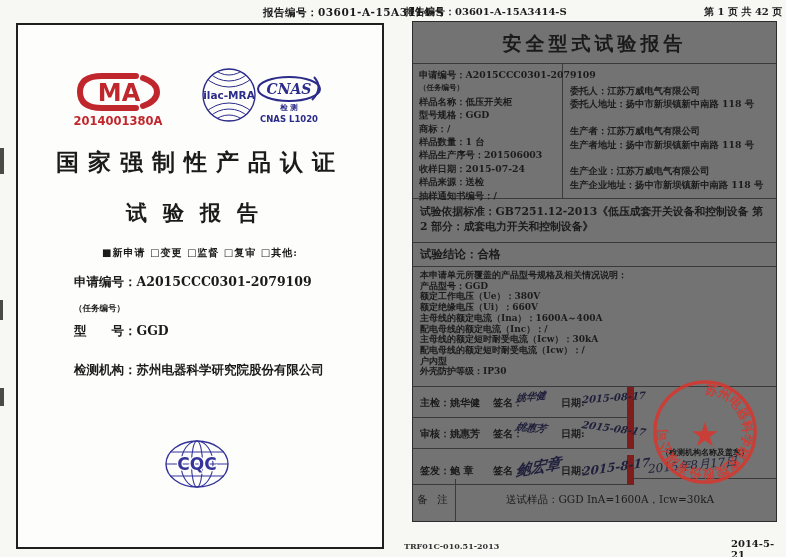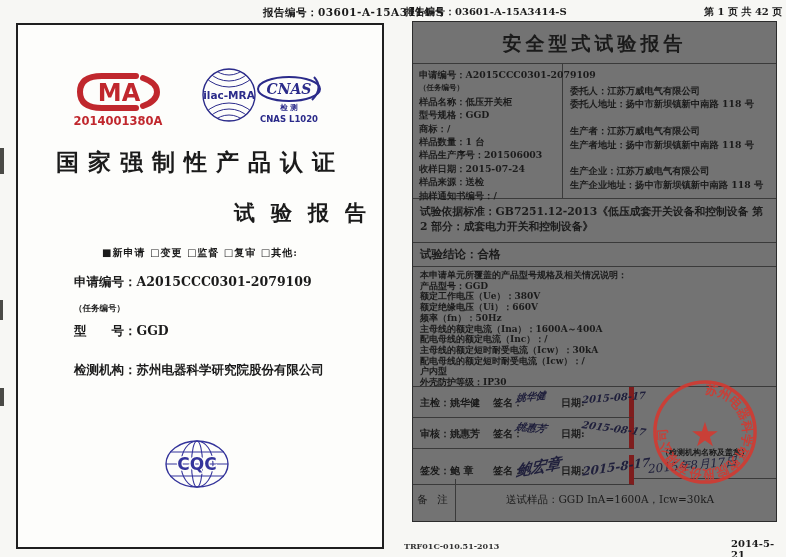--- a/index.html
+++ b/index.html
@@ -5,21 +5,21 @@
   html,body{margin:0;padding:0;background:#e8e8e4;}
   .doc{position:relative;width:786px;height:557px;background:#f7f7f4;overflow:hidden;
        font-family:"DejaVu Serif","Liberation Serif",serif;color:#1b1b1b;}
   .abs{position:absolute;}
   
   .lp-repno{left:263px;top:6px;font-size:10.5px;font-weight:bold;letter-spacing:.5px;}
   .lp-box{left:16px;top:23px;width:364px;height:522px;border:2px solid #1f1f1f;background:#fdfdfb;}
   .lp-cma-num{left:40px;top:89px;width:120px;text-align:center;color:#c0272d;font-weight:bold;
               font-size:11.5px;font-family:"DejaVu Sans","Liberation Sans",sans-serif;}
   .lp-title1{left:0;top:122px;width:100%;text-align:center;font-size:23px;font-weight:bold;letter-spacing:9px;}
-  .lp-title2{left:0;top:174px;width:100%;text-align:right;font-size:21px;font-weight:bold;letter-spacing:16px;}
+  .lp-title2{left:0;top:174px;width:100%;text-align:center;font-size:21px;font-weight:bold;letter-spacing:16px;}
   .lp-check{left:0;top:221px;width:100%;text-align:center;font-size:10px;font-weight:bold;letter-spacing:1px;}
   .lp-fields{left:56px;top:249px;font-size:12.5px;font-weight:bold;}
   .lp-f{margin:0 0 8px 0;}
   .lp-f small{font-size:8.5px;font-weight:bold;}
   .gap18{height:14px;}
   
   .rp-repno{left:405px;top:5px;font-size:10px;font-weight:bold;}
   .rp-page{left:704px;top:5px;font-size:10px;font-weight:bold;}
   .rp-table{left:412px;top:21px;width:363px;height:499px;border:1.5px solid #2c2c2c;background:#737373;}
   .rp-table *{box-sizing:border-box;}
@@ -27,21 +27,21 @@
   .r-title{top:0;height:42px;text-align:center;font-size:19px;font-weight:bold;letter-spacing:4px;line-height:42px;}
   .r-info{top:42px;height:135px;}
   .c-left{position:absolute;left:0;top:0;width:150px;height:100%;border-right:1px solid #3a3a3a;padding:4px 0 0 6px;}
   .c-right{position:absolute;left:150px;top:0;right:0;height:100%;padding:20px 0 0 7px;}
   .iline{font-size:9.3px;font-weight:bold;line-height:13.4px;min-height:13.4px;white-space:nowrap;}
   .iline.sm{font-size:7.5px;}
   .r-std{top:177px;height:44px;padding:5px 8px 0 7px;font-size:10.8px;font-weight:bold;line-height:15px;}
   .r-ccl{top:221px;height:24px;padding:4px 0 0 7px;font-size:11.5px;font-weight:bold;}
   .r-spec{top:245px;height:120px;padding:3px 0 0 7px;}
   .sline{font-size:9px;font-weight:bold;line-height:10.7px;white-space:nowrap;}
-  .sig-row{position:absolute;left:0;width:221px;border-right:5px solid #7f1d1d;border-bottom:1px solid #3a3a3a;}
+  .sig-row{position:absolute;left:0;width:221px;border-right:7px solid #7f1d1d;border-bottom:1px solid #3a3a3a;}
   .sr1{top:365px;height:31px;} .sr2{top:396px;height:31px;} .sr3{top:433px;height:30px;}
   .sig-row span{position:absolute;font-size:10px;font-weight:bold;white-space:nowrap;}
   .s-role{left:7px;top:9px;} .s-sig{left:80px;top:9px;} .s-date{left:148px;top:9px;}
   .hand{font-family:"DejaVu Serif",serif;font-style:italic;color:#20203c;display:inline-block;}
   .h-sig{left:103px;top:3px;font-size:13.5px;transform:rotate(-6deg) skewX(-10deg);font-weight:bold;}
   .h-date{left:169px;top:5px;font-size:10.5px;transform:rotate(-4deg) skewX(-6deg);font-weight:bold;}
   .c-stamp{position:absolute;left:221px;top:365px;right:0;height:92px;border-bottom:1px solid #3a3a3a;}
   .stamp-caption{position:absolute;left:0;top:60px;width:100%;text-align:center;font-size:8px;font-weight:bold;z-index:1;}
   .stamp-date{position:absolute;left:14px;top:70px;font-size:12px;transform:rotate(-5deg);z-index:1;}
   .stamp-svg{position:absolute;left:16px;top:-10px;z-index:2;opacity:.88;}
@@ -158,21 +158,20 @@
     </div>
 
     <div class="row r-std">试验依据标准：GB7251.12-2013《低压成套开关设备和控制设备 第 2 部分：成套电力开关和控制设备》</div>
     <div class="row r-ccl">试验结论：合格</div>
 
     <div class="row r-spec">
       <div class="sline">本申请单元所覆盖的产品型号规格及相关情况说明：</div>
       <div class="sline">产品型号：GGD</div>
       <div class="sline">额定工作电压（Ue）：380V</div>
       <div class="sline">额定绝缘电压（Ui）：660V</div>
-      <div class="sline">频率（fn）：50Hz</div>
       <div class="sline">主母线的额定电流（Ina）：1600A～400A</div>
       <div class="sline">配电母线的额定电流（Inc）：/</div>
       <div class="sline">主母线的额定短时耐受电流（Icw）：30kA</div>
       <div class="sline">配电母线的额定短时耐受电流（Icw）：/</div>
       <div class="sline">户内型</div>
       <div class="sline">外壳防护等级：IP30</div>
     </div>
 
     <div class="sig-row sr1">
       <span class="s-role">主检：姚华健</span>

